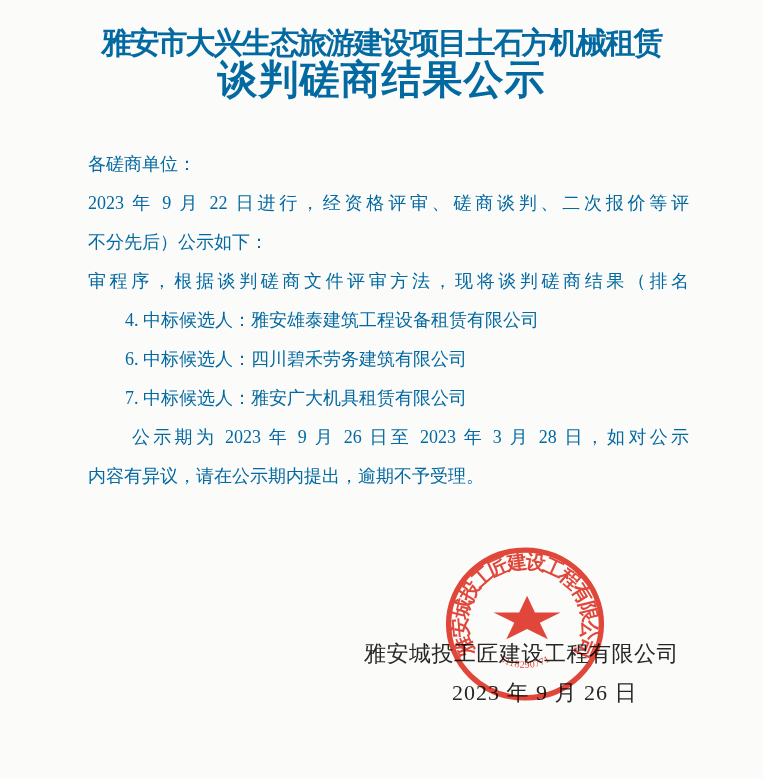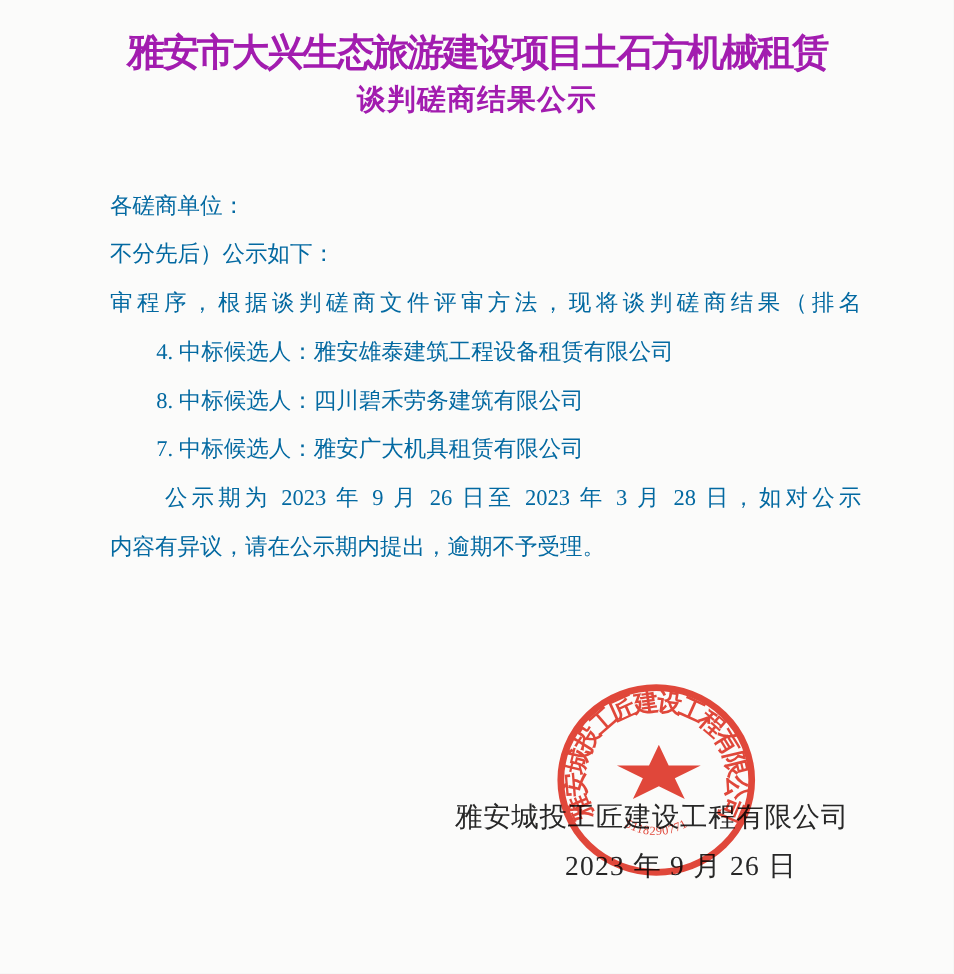--- a/index.html
+++ b/index.html
@@ -9,29 +9,29 @@
     font-family:"Liberation Serif","DejaVu Serif",serif;
   }
   .page{
     position:relative;
     width:763px;height:779px;
     background:var(--paper,#fbfbfa);
     overflow:hidden;
   }
   .title-wrap{
     position:absolute;top:24px;left:0;right:0;
-    text-align:center;color:#a21caf;
+    text-align:center;color:#0369a1;
     font-weight:bold;
   }
   .title-line1{
     font-size:30px;line-height:37px;letter-spacing:-2px;
     white-space:nowrap;
   }
   .title-line2{
-    font-size:23px;line-height:37px;letter-spacing:1px;
+    font-size:40px;line-height:37px;letter-spacing:1px;
   }
   .content{
     position:absolute;left:88px;top:145px;width:601px;
     font-size:18px;line-height:39px;color:#0369a1;
   }
   .line{
     height:39px;white-space:nowrap;
     text-align:justify;text-align-last:left;
   }
   .line.j{text-align-last:justify;white-space:normal;}
@@ -66,24 +66,25 @@
 
 <div class="page">
 
   <div class="title-wrap">
     <div class="title-line1">雅安市大兴生态旅游建设项目土石方机械租赁</div>
     <div class="title-line2">谈判磋商结果公示</div>
   </div>
 
   <div class="content">
     <div class="line">各磋商单位：</div>
+    <div class="line j">2023 年 9 月 22 日进行，经资格评审、磋商谈判、二次报价等评</div>
     <div class="line">不分先后）公示如下：</div>
     <div class="line j">审程序，根据谈判磋商文件评审方法，现将谈判磋商结果（排名</div>
     <div class="line list-line">4. 中标候选人：雅安雄泰建筑工程设备租赁有限公司</div>
-    <div class="line list-line">8. 中标候选人：四川碧禾劳务建筑有限公司</div>
+    <div class="line list-line">6. 中标候选人：四川碧禾劳务建筑有限公司</div>
     <div class="line list-line">7. 中标候选人：雅安广大机具租赁有限公司</div>
     <div class="line j indent2">公示期为 2023 年 9 月 26 日至 2023 年 3 月 28 日，如对公示</div>
     <div class="line">内容有异议，请在公示期内提出，逾期不予受理。</div>
   </div>
 
   <div class="signature">雅安城投工匠建设工程有限公司</div>
   <div class="sign-date">2023 年 9 月 26 日</div>
 
   <svg class="seal" viewBox="0 0 200 194" aria-hidden="true">
     <ellipse cx="100" cy="97" rx="92" ry="89" fill="none" stroke="var(--seal-color,#e23a2c)" stroke-width="6.5"></ellipse>

